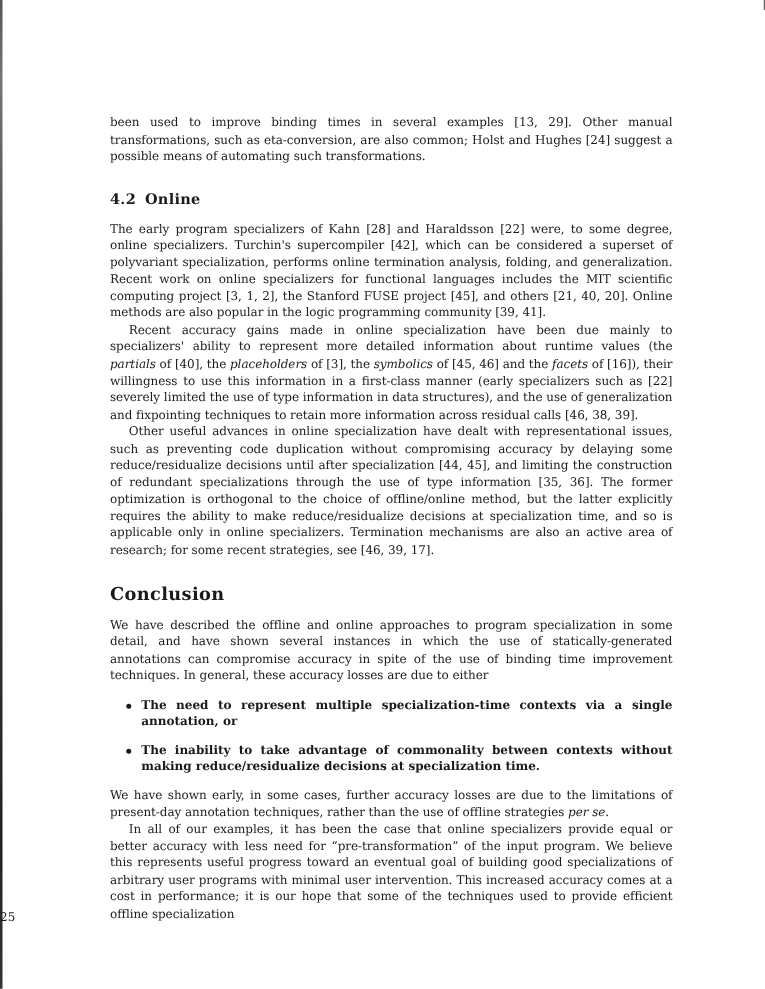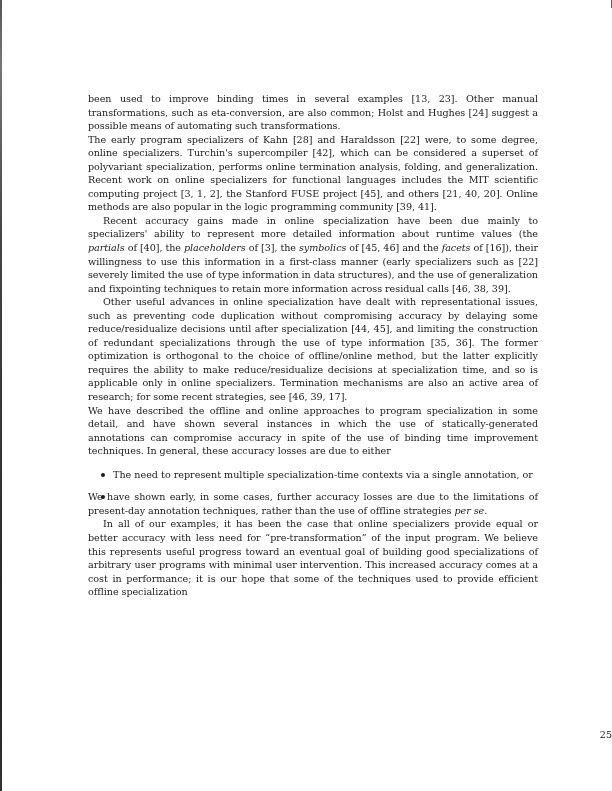--- a/index.html
+++ b/index.html
@@ -60,20 +60,21 @@
     h1.sec {
       margin: 20px 0 10px 0;
       font-size: 14.2px;
       font-weight: bold;
       letter-spacing: 0.3px;
     }
     ul.bullets {
       list-style: none;
       margin: 10px 0 9px 0;
       padding: 0 0 0 13px;
+      font-weight: bold;
     }
     ul.bullets li {
       position: relative;
       padding-left: 12px;
       font-size: 9.6px;
       line-height: 13.55px;
       text-align: justify;
       margin-bottom: 9px;
     }
     ul.bullets li .bullet-dot {
@@ -84,51 +85,56 @@
       height: 4px;
       border-radius: 50%;
       background: #1a1a1a;
     }
     em { }
     .page-number {
       position: absolute;
       left: 0;
       width: 612px;
       top: 729px;
-      text-align: right;
+      text-align: left;
       font-size: 9.6px;
     }
   </style>
 </head>
 <body>
 
 <div class="scan-edge-left"></div>
 <div class="scan-mark-top-right"></div>
 
 <div class="page">
 
-  <p class="para">been used to improve binding times in several examples [13, 23]. Other manual transformations, such as eta-conversion, are also common; Holst and Hughes [24] suggest a possible means of automating such transformations.</p>
+  <p class="para">been used to improve binding times in several examples [13, 29]. Other manual transformations, such as eta-conversion, are also common; Holst and Hughes [24] suggest a possible means of automating such transformations.</p>
 
+  <h2 class="subsec">
+    <span class="num">4.2</span><span>Online</span>
+  </h2>
 
   <p class="para">The early program specializers of Kahn [28] and Haraldsson [22] were, to some degree, online specializers. Turchin's supercompiler [42], which can be considered a superset of polyvariant specialization, performs online termination analysis, folding, and generalization. Recent work on online specializers for functional languages includes the MIT scientific computing project [3, 1, 2], the Stanford FUSE project [45], and others [21, 40, 20]. Online methods are also popular in the logic programming community [39, 41].</p>
 
   <p class="para indent"><span>Recent accuracy gains made in online specialization have been due mainly to specializers' ability to represent more detailed information about runtime values (the </span><em>partials</em><span> of [40], the </span><em>placeholders</em><span> of [3], the </span><em>symbolics</em><span> of [45, 46] and the </span><em>facets</em><span> of [16]), their willingness to use this information in a first-class manner (early specializers such as [22] severely limited the use of type information in data structures), and the use of generalization and fixpointing techniques to retain more information across residual calls [46, 38, 39].</span></p>
 
   <p class="para indent">Other useful advances in online specialization have dealt with representational issues, such as preventing code duplication without compromising accuracy by delaying some reduce/residualize decisions until after specialization [44, 45], and limiting the construction of redundant specializations through the use of type information [35, 36]. The former optimization is orthogonal to the choice of offline/online method, but the latter explicitly requires the ability to make reduce/residualize decisions at specialization time, and so is applicable only in online specializers. Termination mechanisms are also an active area of research; for some recent strategies, see [46, 39, 17].</p>
 
+  <h1 class="sec">Conclusion</h1>
 
   <p class="para">We have described the offline and online approaches to program specialization in some detail, and have shown several instances in which the use of statically-generated annotations can compromise accuracy in spite of the use of binding time improvement techniques. In general, these accuracy losses are due to either</p>
 
   <ul class="bullets">
     <li>
       <span class="bullet-dot"></span>
       <span>The need to represent multiple specialization-time contexts via a single annotation, or</span>
     </li>
     <li>
       <span class="bullet-dot"></span>
+      <span>The inability to take advantage of commonality between contexts without making reduce/residualize decisions at specialization time.</span>
     </li>
   </ul>
 
   <p class="para"><span>We have shown early, in some cases, further accuracy losses are due to the limitations of present-day annotation techniques, rather than the use of offline strategies </span><em>per se</em><span>.</span></p>
 
   <p class="para indent">In all of our examples, it has been the case that online specializers provide equal or better accuracy with less need for “pre-transformation” of the input program. We believe this represents useful progress toward an eventual goal of building good specializations of arbitrary user programs with minimal user intervention. This increased accuracy comes at a cost in performance; it is our hope that some of the techniques used to provide efficient offline specialization</p>
 
 </div>
 
 <div class="page-number">25</div>

